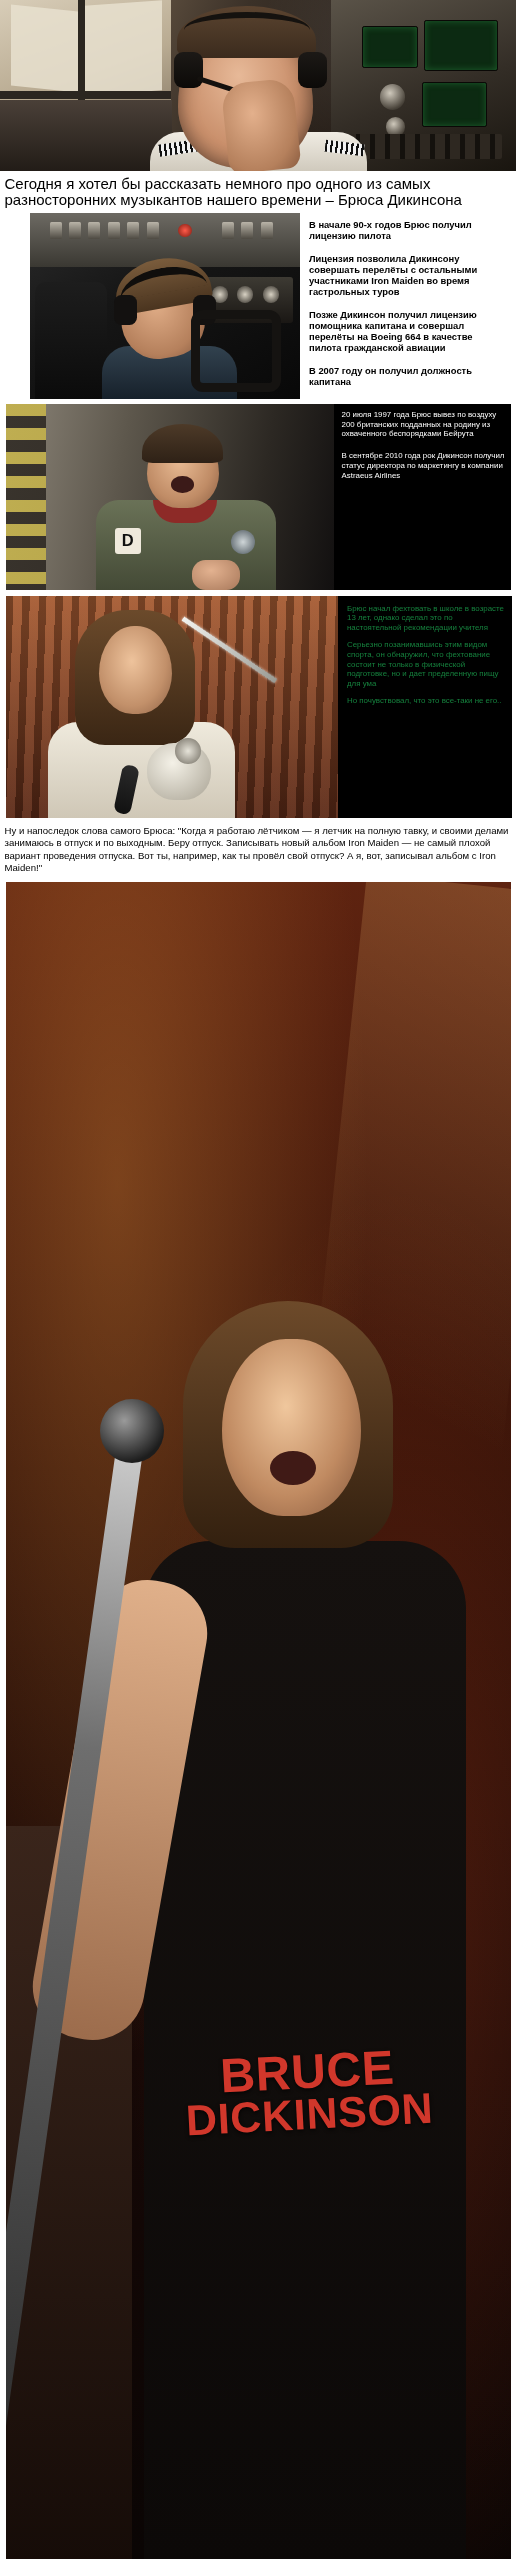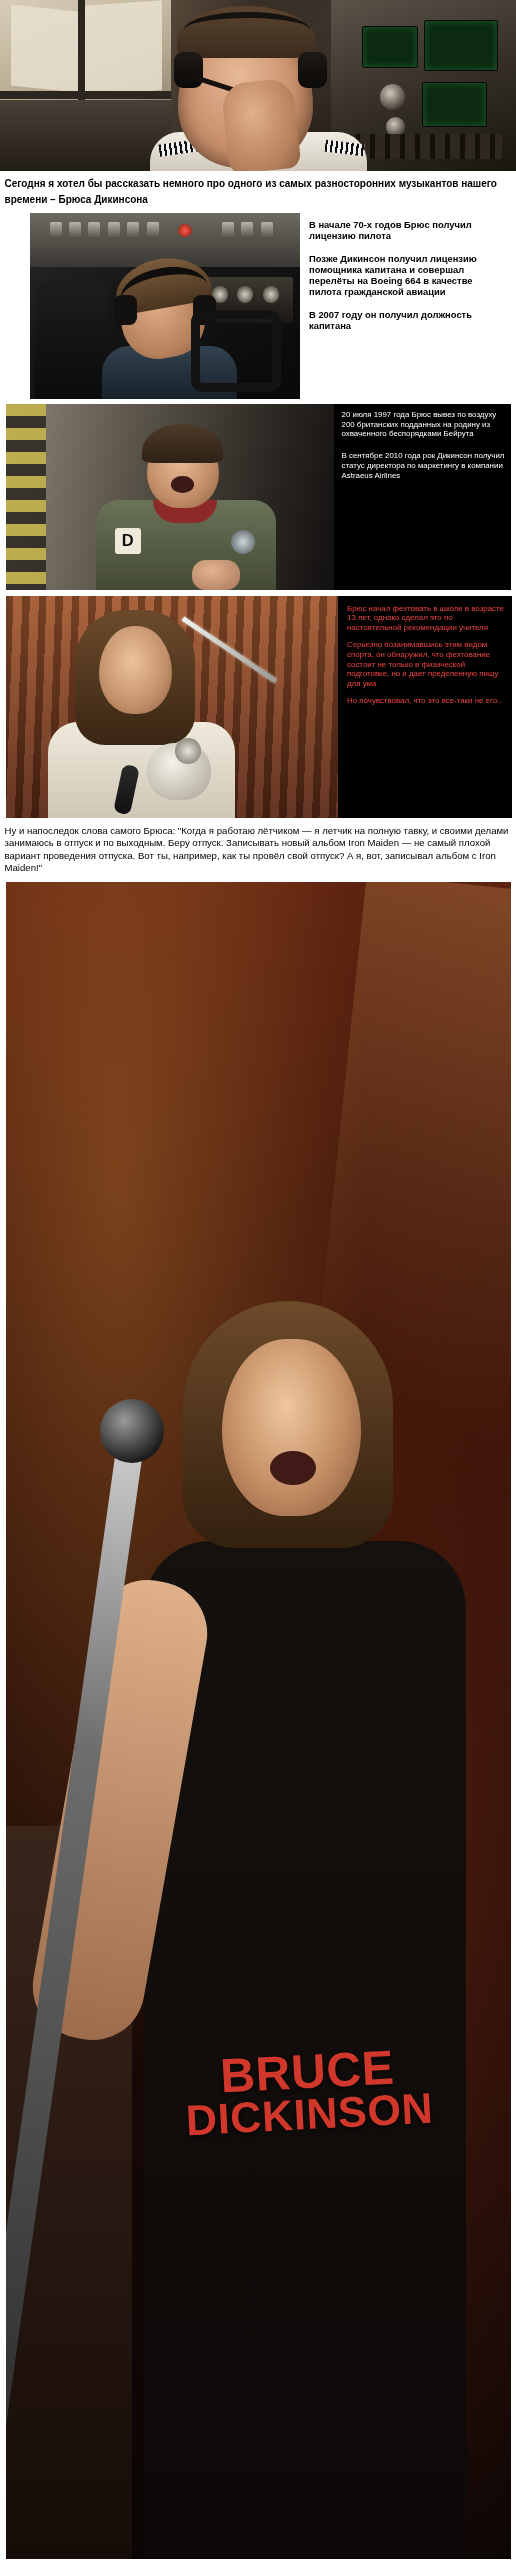--- a/index.html
+++ b/index.html
@@ -120,23 +120,23 @@
   .caption-band {
     position: absolute;
     background: #ffffff;
     color: #000;
   }
   #caption1 {
     left: 0; top: 171px; width: 517px; height: 42px;
   }
   #caption1 .txt {
     padding: 5.2px 4.5px 0 4.5px;
-    font-size: 10px;
+    font-size: 15px;
     line-height: 15.7px;
-    font-weight: 700;
+    font-weight: 400;
   }
 
   
   #photo2 {
     left: 30px; top: 213px; width: 270px; height: 186px;
     background: linear-gradient(150deg,#2b2b2b 0%, #161616 40%, #080808 100%);
   }
   #photo2 .ceiling {
     position:absolute; left:0; top:0; width:270px; height:54px;
     background: linear-gradient(180deg,#6d6a63,#3a3832);
@@ -309,21 +309,21 @@
     border-radius: 50%; background: radial-gradient(circle,#e6e3d9,#6f6a5f);
   }
   #photo4 .mic4 {
     position:absolute; left: 112px; top: 169px; width: 16.5px; height: 49px;
     background: linear-gradient(180deg,#2a2a2a,#111);
     border-radius: 7.5px;
     transform: rotate(12deg);
   }
   #box4 {
     position: absolute; left: 338px; top: 596px; width: 174px; height: 222px;
-    background: #000; color: #ef4444;
+    background: #000; color: #15803d;
   }
   #box4 .b-pad { padding: 7.5px 7.5px 0 9px; }
   #box4 p { margin: 0 0 7.5px 0; font-size: 7.9px; line-height: 9.7px; }
 
   
   #caption5 { left: 0; top: 821px; width: 517px; height: 60px; }
   #caption5 .txt {
     padding: 3.7px 4.5px 0 4.5px;
     font-size: 9.6px;
     line-height: 12.4px;
@@ -469,21 +469,22 @@
     <div class="head2"></div>
     <div class="hair2"></div>
     <div class="hs"></div>
     <div class="ear2 ear2a"></div>
     <div class="ear2 ear2b"></div>
     <div class="yoke"></div>
 
   </div>
 
   <div class="textcol" id="textcol2">
-    <p>В начале 70-х годов Брюс получил лицензию пилота</p>
+    <p>В начале 90-х годов Брюс получил лицензию пилота</p>
+    <p>Лицензия позволила Дикинсону совершать перелёты с остальными участниками Iron Maiden во время гастрольных туров</p>
     <p>Позже Дикинсон получил лицензию помощника капитана и совершал перелёты на Boeing 664 в качестве пилота гражданской авиации</p>
     <p>В 2007 году он получил должность капитана</p>
   </div>
 
   <div class="photo" id="photo3">
     <div class="wall"></div>
     <div class="stripe"></div>
     <div class="suit"></div>
     <div class="collar"></div>
     <div class="patch patch-d">D</div>

